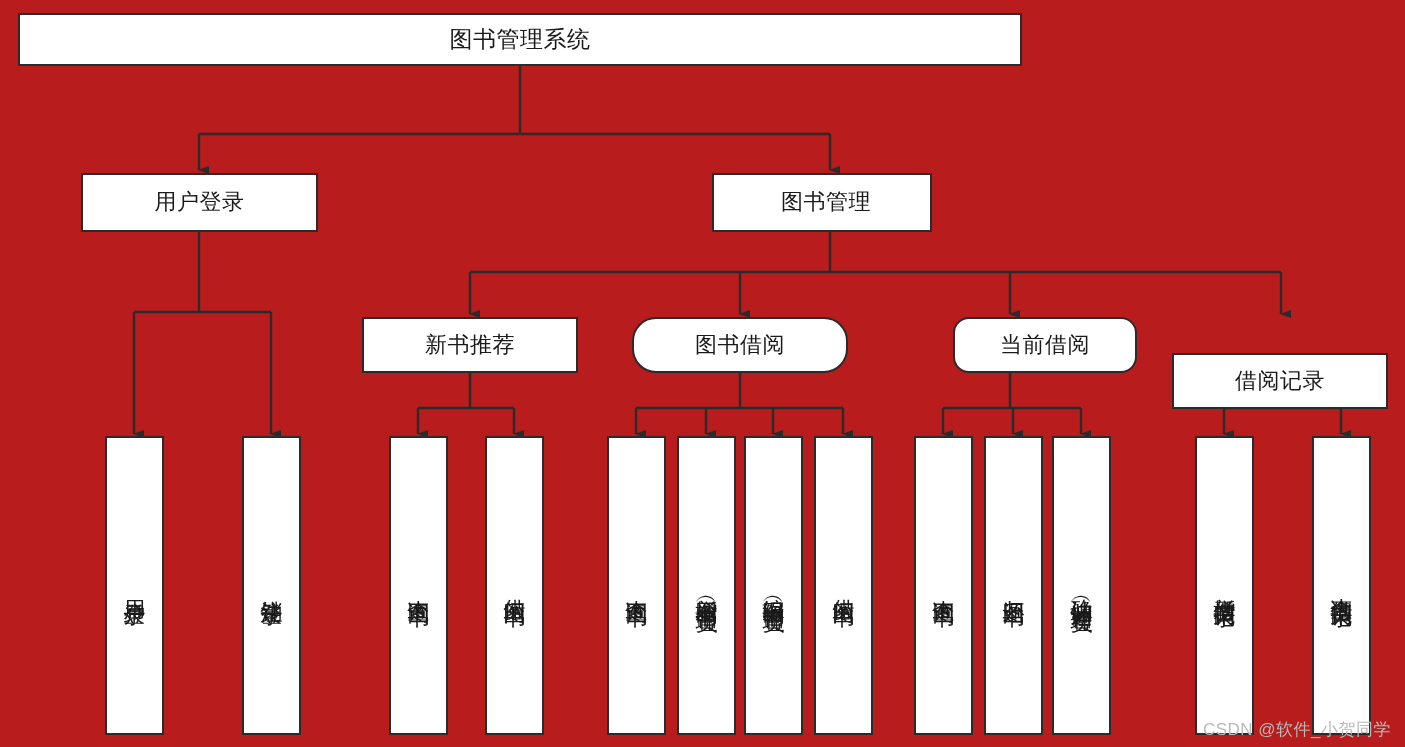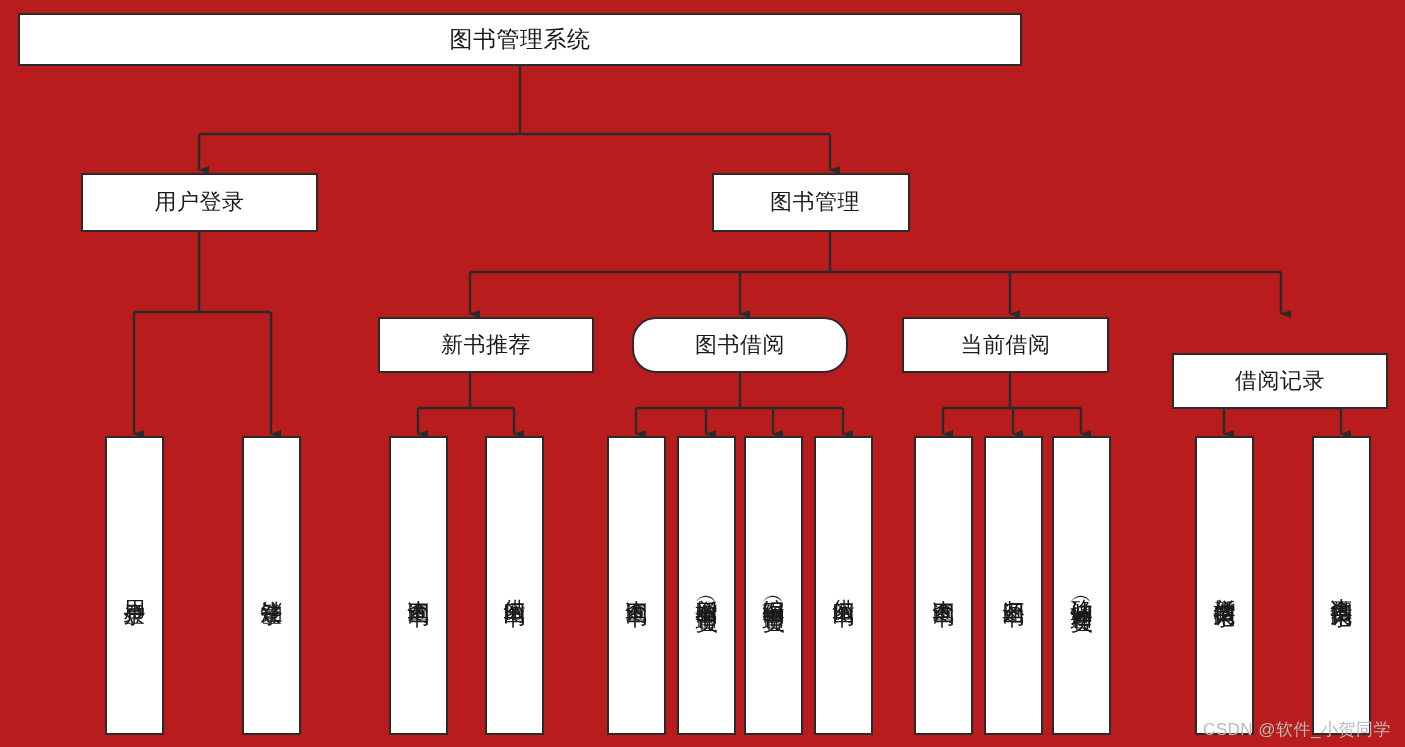--- a/index.html
+++ b/index.html
@@ -141,33 +141,33 @@
   </svg>
 
   <div class="node horiz root" style="left:18px; top:13px; width:1004px; height:53px;">
     <span class="node-label">图书管理系统</span>
   </div>
 
   <div class="node horiz" style="left:81px; top:173px; width:237px; height:59px;">
     <span class="node-label">用户登录</span>
   </div>
 
-  <div class="node horiz" style="left:712px; top:173px; width:198px; height:59px;padding-left:8px;">
+  <div class="node horiz" style="left:712px; top:173px; width:220px; height:59px;padding-left:8px;">
     <span class="node-label">图书管理</span>
   </div>
 
-  <div class="node horiz" style="left:378px; top:317px; width:216px; height:56px;">
+  <div class="node horiz" style="left:362px; top:317px; width:216px; height:56px;">
     <span class="node-label">新书推荐</span>
   </div>
 
   <div class="node horiz" style="left:632px; top:317px; width:216px; height:56px;border-radius:24px;">
     <span class="node-label">图书借阅</span>
   </div>
 
-  <div class="node horiz" style="left:902px; top:317px; width:207px; height:56px;">
+  <div class="node horiz" style="left:953px; top:317px; width:184px; height:56px;border-radius:16px;">
     <span class="node-label">当前借阅</span>
   </div>
 
   <div class="node horiz" style="left:1172px; top:317px; width:216px; height:56px;margin-top:36px;">
     <span class="node-label">借阅记录</span>
   </div>
 
   <div class="node vert" style="left:105px; top:436px; width:59px; height:299px;">
     <span class="node-label">用户登录</span>
   </div>

